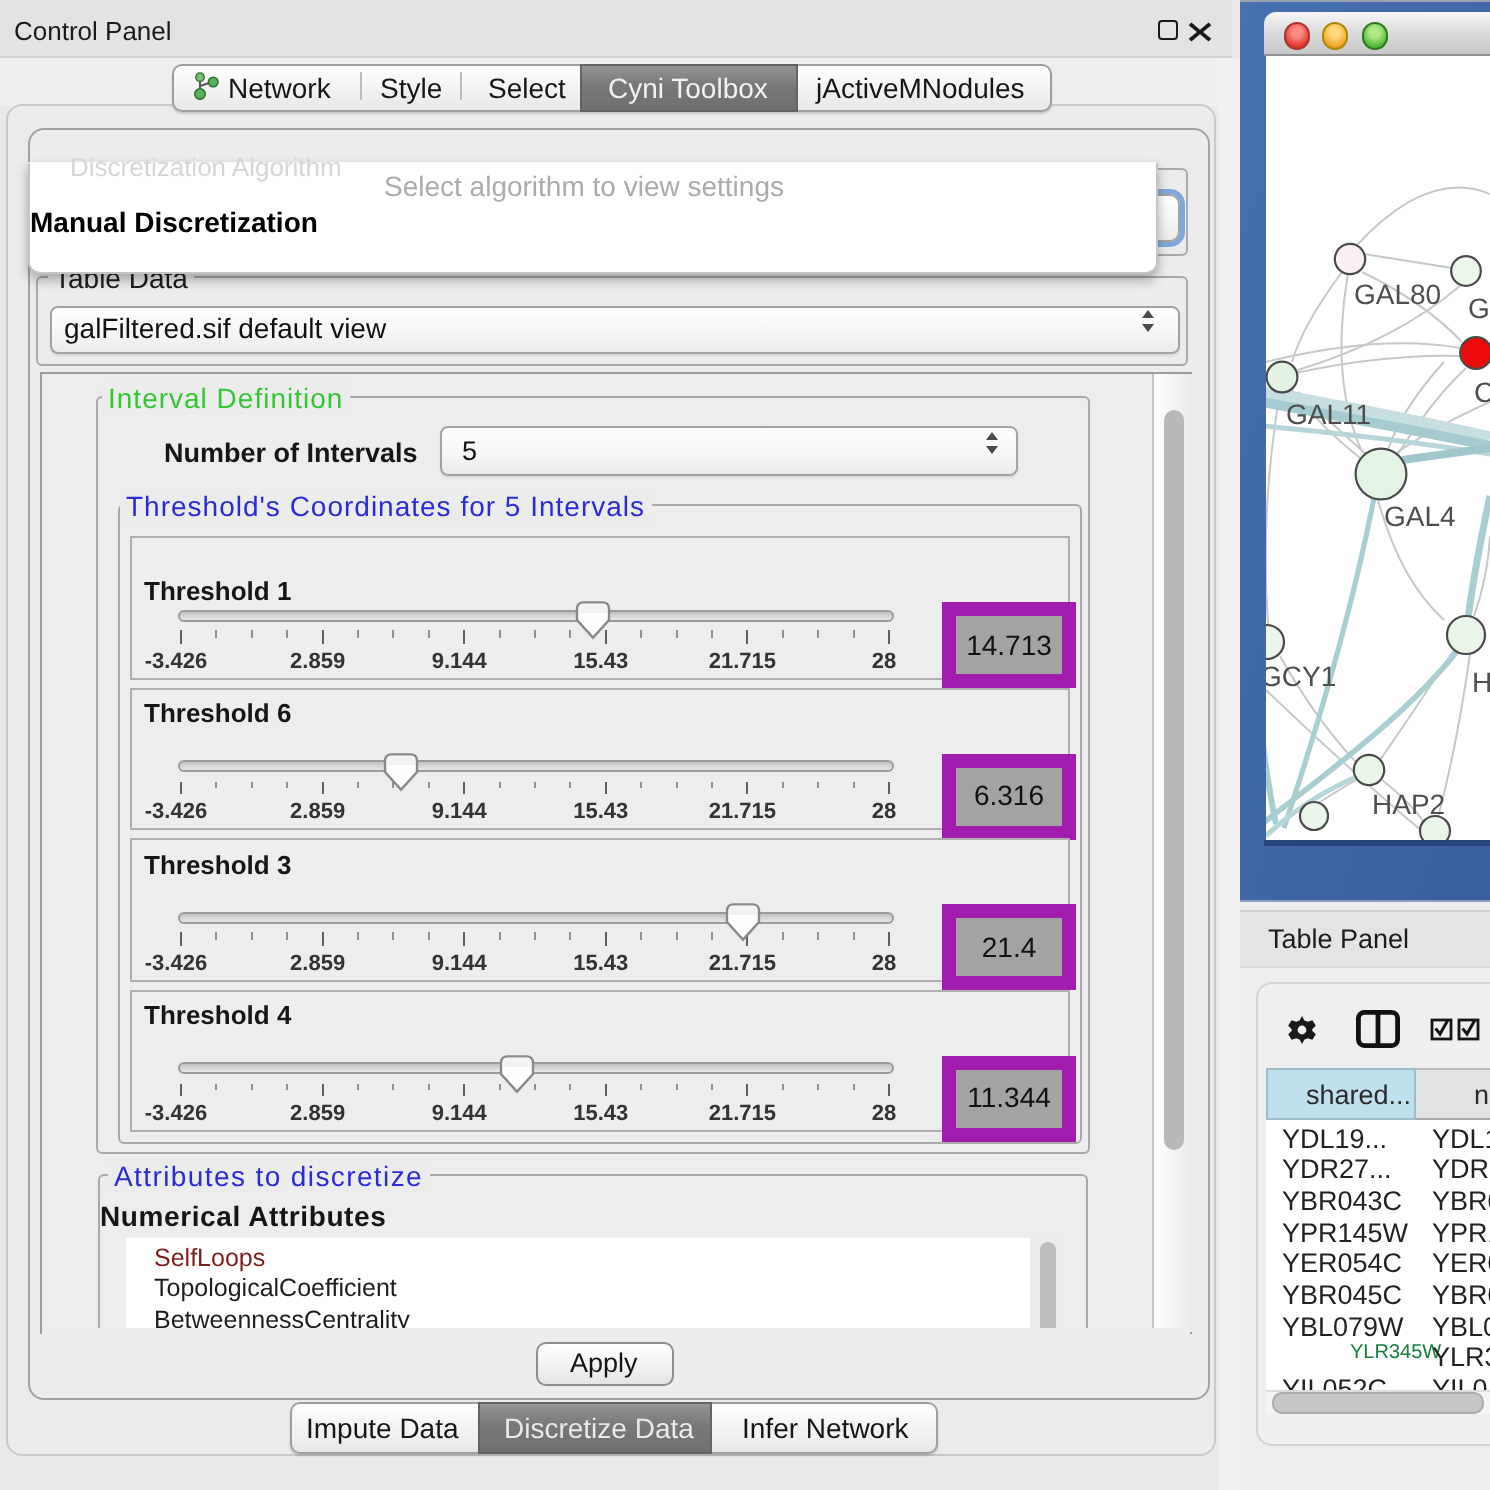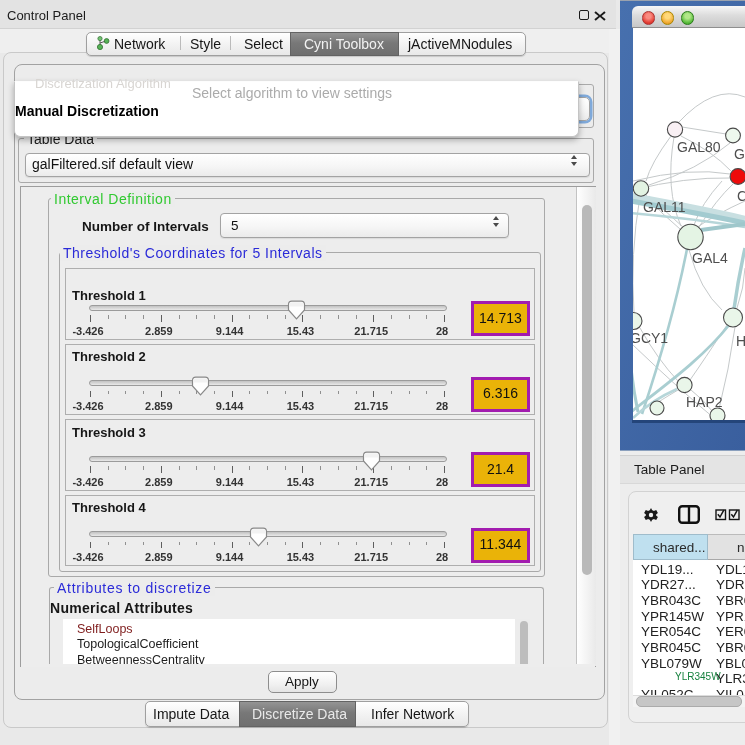--- a/index.html
+++ b/index.html
@@ -7,21 +7,21 @@
   .abs{position:absolute;}
   .txt{position:absolute;white-space:nowrap;}
   .group{position:absolute;border:1px solid #a9a9a9;border-radius:3px;}
   .glabel{position:absolute;background:#ececec;padding:0 3px;white-space:nowrap;}
   .combo{position:absolute;background:linear-gradient(#ffffff,#f6f6f6 55%,#ebebeb);border:1px solid #a3a3a3;border-radius:4px;box-shadow:0 1px 1px rgba(0,0,0,0.08);}
   .carrows{position:absolute;width:9px;}
   .carrows .up{width:0;height:0;border-left:3.5px solid transparent;border-right:3.5px solid transparent;border-bottom:4.5px solid #4a4a4a;margin-bottom:2.5px;}
   .carrows .dn{width:0;height:0;border-left:3.5px solid transparent;border-right:3.5px solid transparent;border-top:4.5px solid #4a4a4a;}
   .tpanel{position:absolute;border:1px solid #aeaeae;background:#ededed;}
   .groove{position:absolute;height:4px;background:linear-gradient(#c2c2c2,#e9e9e9);border:1px solid #9b9b9b;border-radius:3px;}
-  .vbox{position:absolute;background:#eab308;border:3px solid #a21caf;}
+  .vbox{position:absolute;background:#a3a3a3;border:7px solid #a21caf;}
   .vbox span{position:absolute;left:0;right:0;top:50%;transform:translateY(-54%);text-align:center;font-size:14px;color:#111;}
   .ticklabel{position:absolute;transform:translateX(-50%);font-size:11px;font-weight:bold;color:#333;}
 </style>
 </head>
 <body>
 <div id="root">
 
   <div class="abs" style="left:0;top:0;width:616px;height:28px;background:#e3e3e3;border-bottom:1px solid #d2d2d2;"></div>
   <div class="txt" style="left:7px;top:8px;font-size:13px;color:#1b1b1b;">Control Panel</div>
   <div class="abs" style="left:579px;top:10px;width:8px;height:8px;border:1.8px solid #1a1a1a;border-radius:2px;"></div>
@@ -84,21 +84,21 @@
   <div class="ticklabel" style="left:371.2px;top:324.5px;">21.715</div>
   <div class="ticklabel" style="left:442.0px;top:324.5px;">28</div>
   <svg class="abs" style="left:286.5px;top:300.0px;" width="19" height="20" viewBox="0 0 19 20">
       <path d="M1.5 4.5 Q1.5 1.2 4.8 1.2 L14.2 1.2 Q17.5 1.2 17.5 4.5 L17.5 10 L9.5 18.8 L1.5 10 Z" fill="#fefefe" stroke="#898989" stroke-width="1.2"></path>
       <path d="M2.5 5 Q2.5 2.2 5.2 2.2 L13.8 2.2 Q16.5 2.2 16.5 5 L16.5 6.5 L2.5 6.5 Z" fill="#f2f2f2"></path>
     </svg>
   <div class="vbox" style="left:471px;top:301px;width:53px;height:29px;">
       <span>14.713</span>
     </div>
   <div class="tpanel" style="left:65px;top:343.5px;width:468px;height:69.5px;"></div>
-  <div class="txt" style="left:72px;top:349.0px;font-size:13px;font-weight:bold;color:#161616;">Threshold 2</div>
+  <div class="txt" style="left:72px;top:349.0px;font-size:13px;font-weight:bold;color:#161616;">Threshold 6</div>
   <div class="groove" style="left:89px;top:380.0px;width:356px;"></div>
   <div class="abs" style="left:90px;top:390.5px;width:357px;height:3.5px;background:repeating-linear-gradient(to right,#909090 0 1px,transparent 1px 17.7px);"></div>
   <div class="abs" style="left:90px;top:390.5px;width:357px;height:6.5px;background:repeating-linear-gradient(to right,#5e5e5e 0 1px,transparent 1px 70.8px);"></div>
   <div class="ticklabel" style="left:88.0px;top:400.0px;">-3.426</div>
   <div class="ticklabel" style="left:158.8px;top:400.0px;">2.859</div>
   <div class="ticklabel" style="left:229.6px;top:400.0px;">9.144</div>
   <div class="ticklabel" style="left:300.4px;top:400.0px;">15.43</div>
   <div class="ticklabel" style="left:371.2px;top:400.0px;">21.715</div>
   <div class="ticklabel" style="left:442.0px;top:400.0px;">28</div>
   <svg class="abs" style="left:190.5px;top:375.5px;" width="19" height="20" viewBox="0 0 19 20">

